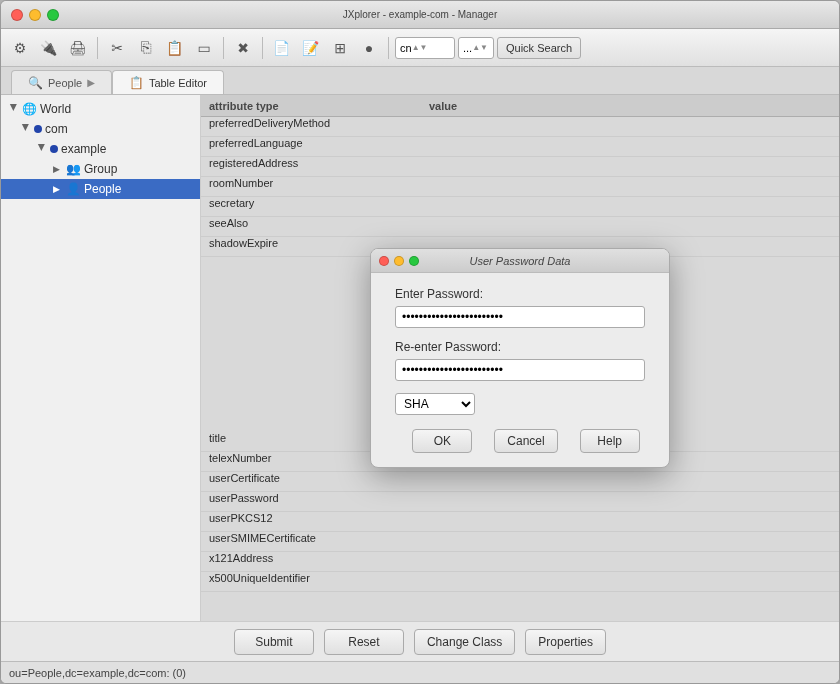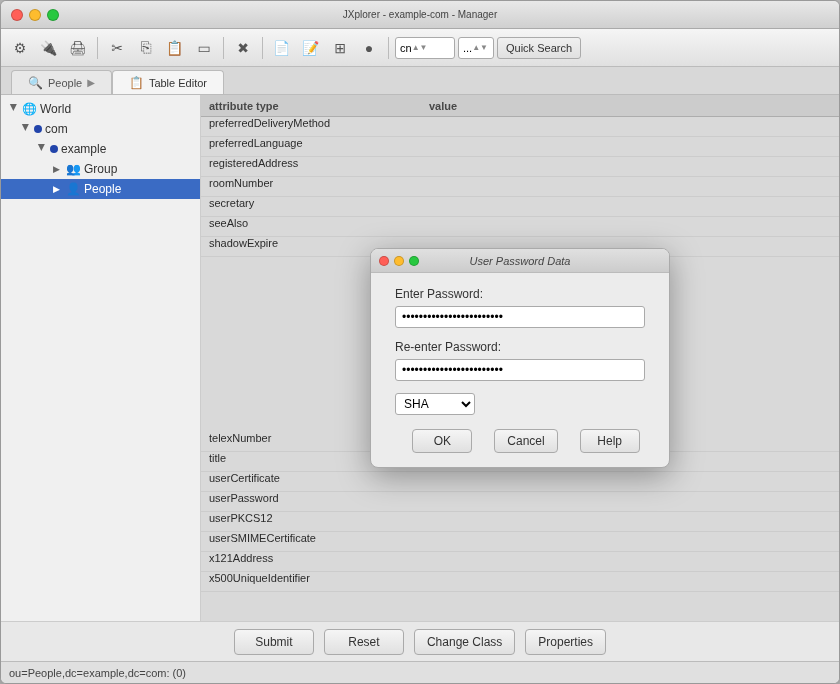--- a/index.html
+++ b/index.html
@@ -469,25 +469,25 @@
           <span class="row-val"></span>
         </div>
         <div class="table-row">
           <span class="row-attr">shadowExpire</span>
           <span class="row-val"></span>
         </div>
 
         <div style="height: 175px;"></div>
 
         <div class="table-row">
+          <span class="row-attr">title</span>
+          <span class="row-val"></span>
+        </div>
+        <div class="table-row">
           <span class="row-attr">telexNumber</span>
-          <span class="row-val"></span>
-        </div>
-        <div class="table-row">
-          <span class="row-attr">title</span>
           <span class="row-val"></span>
         </div>
         <div class="table-row">
           <span class="row-attr">userCertificate</span>
           <span class="row-val"></span>
         </div>
         <div class="table-row">
           <span class="row-attr">userPassword</span>
           <span class="row-val"></span>
         </div>

